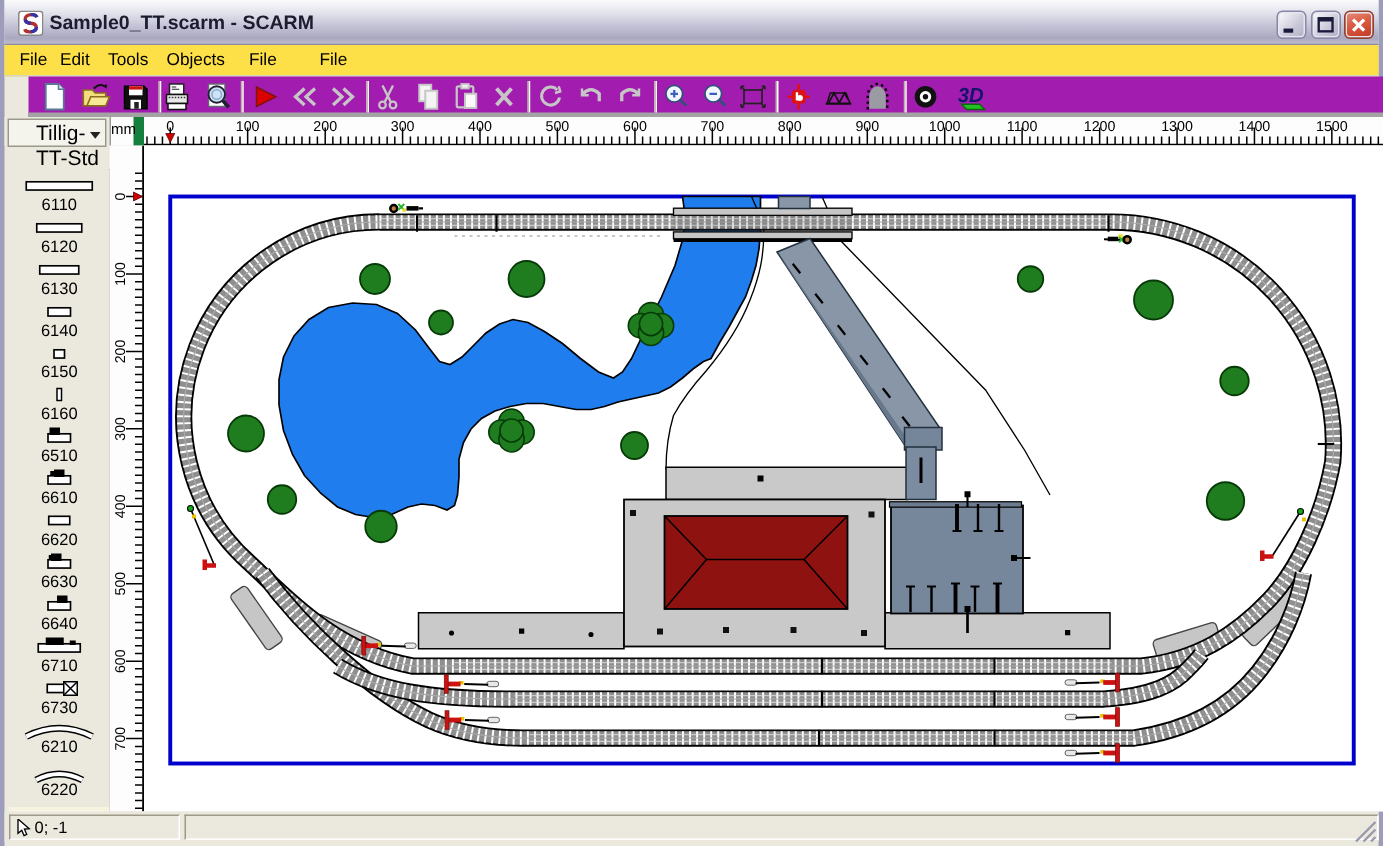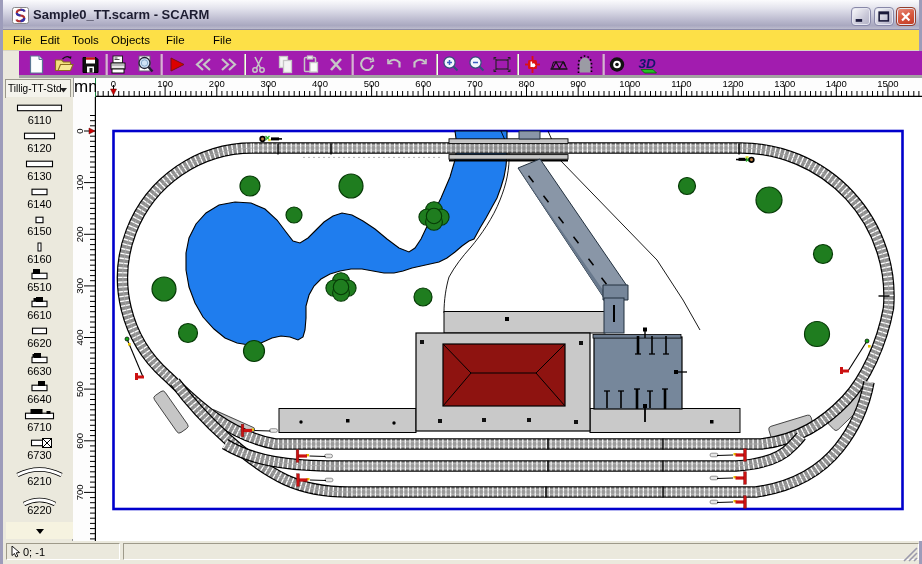--- a/index.html
+++ b/index.html
@@ -10,27 +10,27 @@
 .ttext{position:absolute;left:30px;top:7px;font-size:13px;font-weight:bold;color:#1c1c30;letter-spacing:0px}
 .tb{position:absolute;top:6.5px;width:19.5px;height:19.5px;border-radius:4px;border:1px solid #8888a8;
  background:linear-gradient(135deg,#fdfdfe,#c9c8d8 60%,#b0afc4);box-shadow:inset 0 0 0 1px #e6e6f0}
 .tb.close{background:linear-gradient(160deg,#e89182 0%,#d95b41 45%,#c03a22 100%);border-color:#93402e}
 .tbg{position:absolute;inset:0}
 .menu{position:absolute;left:0;top:30px;width:100%;height:21px;background:#fde047;border-bottom:1px solid #d8d5c5}
 .menu span{position:absolute;top:4px;font-size:11.5px;color:#000}
 .toolbar{position:absolute;left:16px;top:51px;width:100%;height:27px;background:#a21caf;border-bottom:3px solid #a3a3a3}
 .rrow{position:absolute;left:0;top:78px;width:100%;height:19px;background:#ebe9dd}
 .combo{position:absolute;left:2px;top:1px;width:66px;height:19px;background:#f4f3ec;border:1px solid #9a988c;
- font-size:10px;color:#000;line-height:17px;padding-left:2px}
-.mmbox{position:absolute;left:70px;top:0;width:23px;height:19px;font-size:17px;color:#000;text-align:left;line-height:18px;background:#fdfdfd;border-left:1px solid #999;border-right:1px solid #15803d}
+ font-size:14px;color:#000;line-height:17px;padding-left:18px}
+.mmbox{position:absolute;left:70px;top:0;width:23px;height:19px;font-size:10px;color:#000;text-align:left;line-height:18px;background:#fdfdfd;border-left:1px solid #999;border-right:7px solid #15803d}
 .hr{position:absolute;left:93px;top:0}
 .content{position:absolute;left:0;top:97px;width:100%;height:444px}
 .vr{position:absolute;left:70px;top:0}
 .cv{position:absolute;left:93px;top:0;width:826px;height:444px;background:#fff}
-.sbwrap{position:absolute;left:3px;top:0;width:67px;height:444px;background:#ebe9dd;border-right:1px solid #999}
+.sbwrap{position:absolute;left:3px;top:16px;width:67px;height:444px;background:#ebe9dd;border-right:1px solid #999}
 .status{position:absolute;left:0;top:541px;width:100%;height:36px;background:#ebe9dd;padding-top:2px}
 .sp1{position:absolute;left:3px;top:2px;width:114px;height:17px;border:1px solid;border-color:#9e9a8a #fff #fff #9e9a8a;font-size:11px;color:#000;line-height:16px;padding-left:15px;background:#ebe9dd}
 .sp2{position:absolute;left:120px;top:2px;width:796px;height:17px;border:1px solid;border-color:#9e9a8a #fff #fff #9e9a8a;background:#ebe9dd}
 .grip{position:absolute;right:0px;top:1px;width:17px;height:17px}
 </style></head>
 <body>
 <div class="win">
  <div class="title">
   <div class="ticon"><svg width="17" height="17" viewBox="0 0 17 17">
           <rect x="0.5" y="0.5" width="16" height="16" rx="2" fill="#fff" stroke="#888"></rect>

